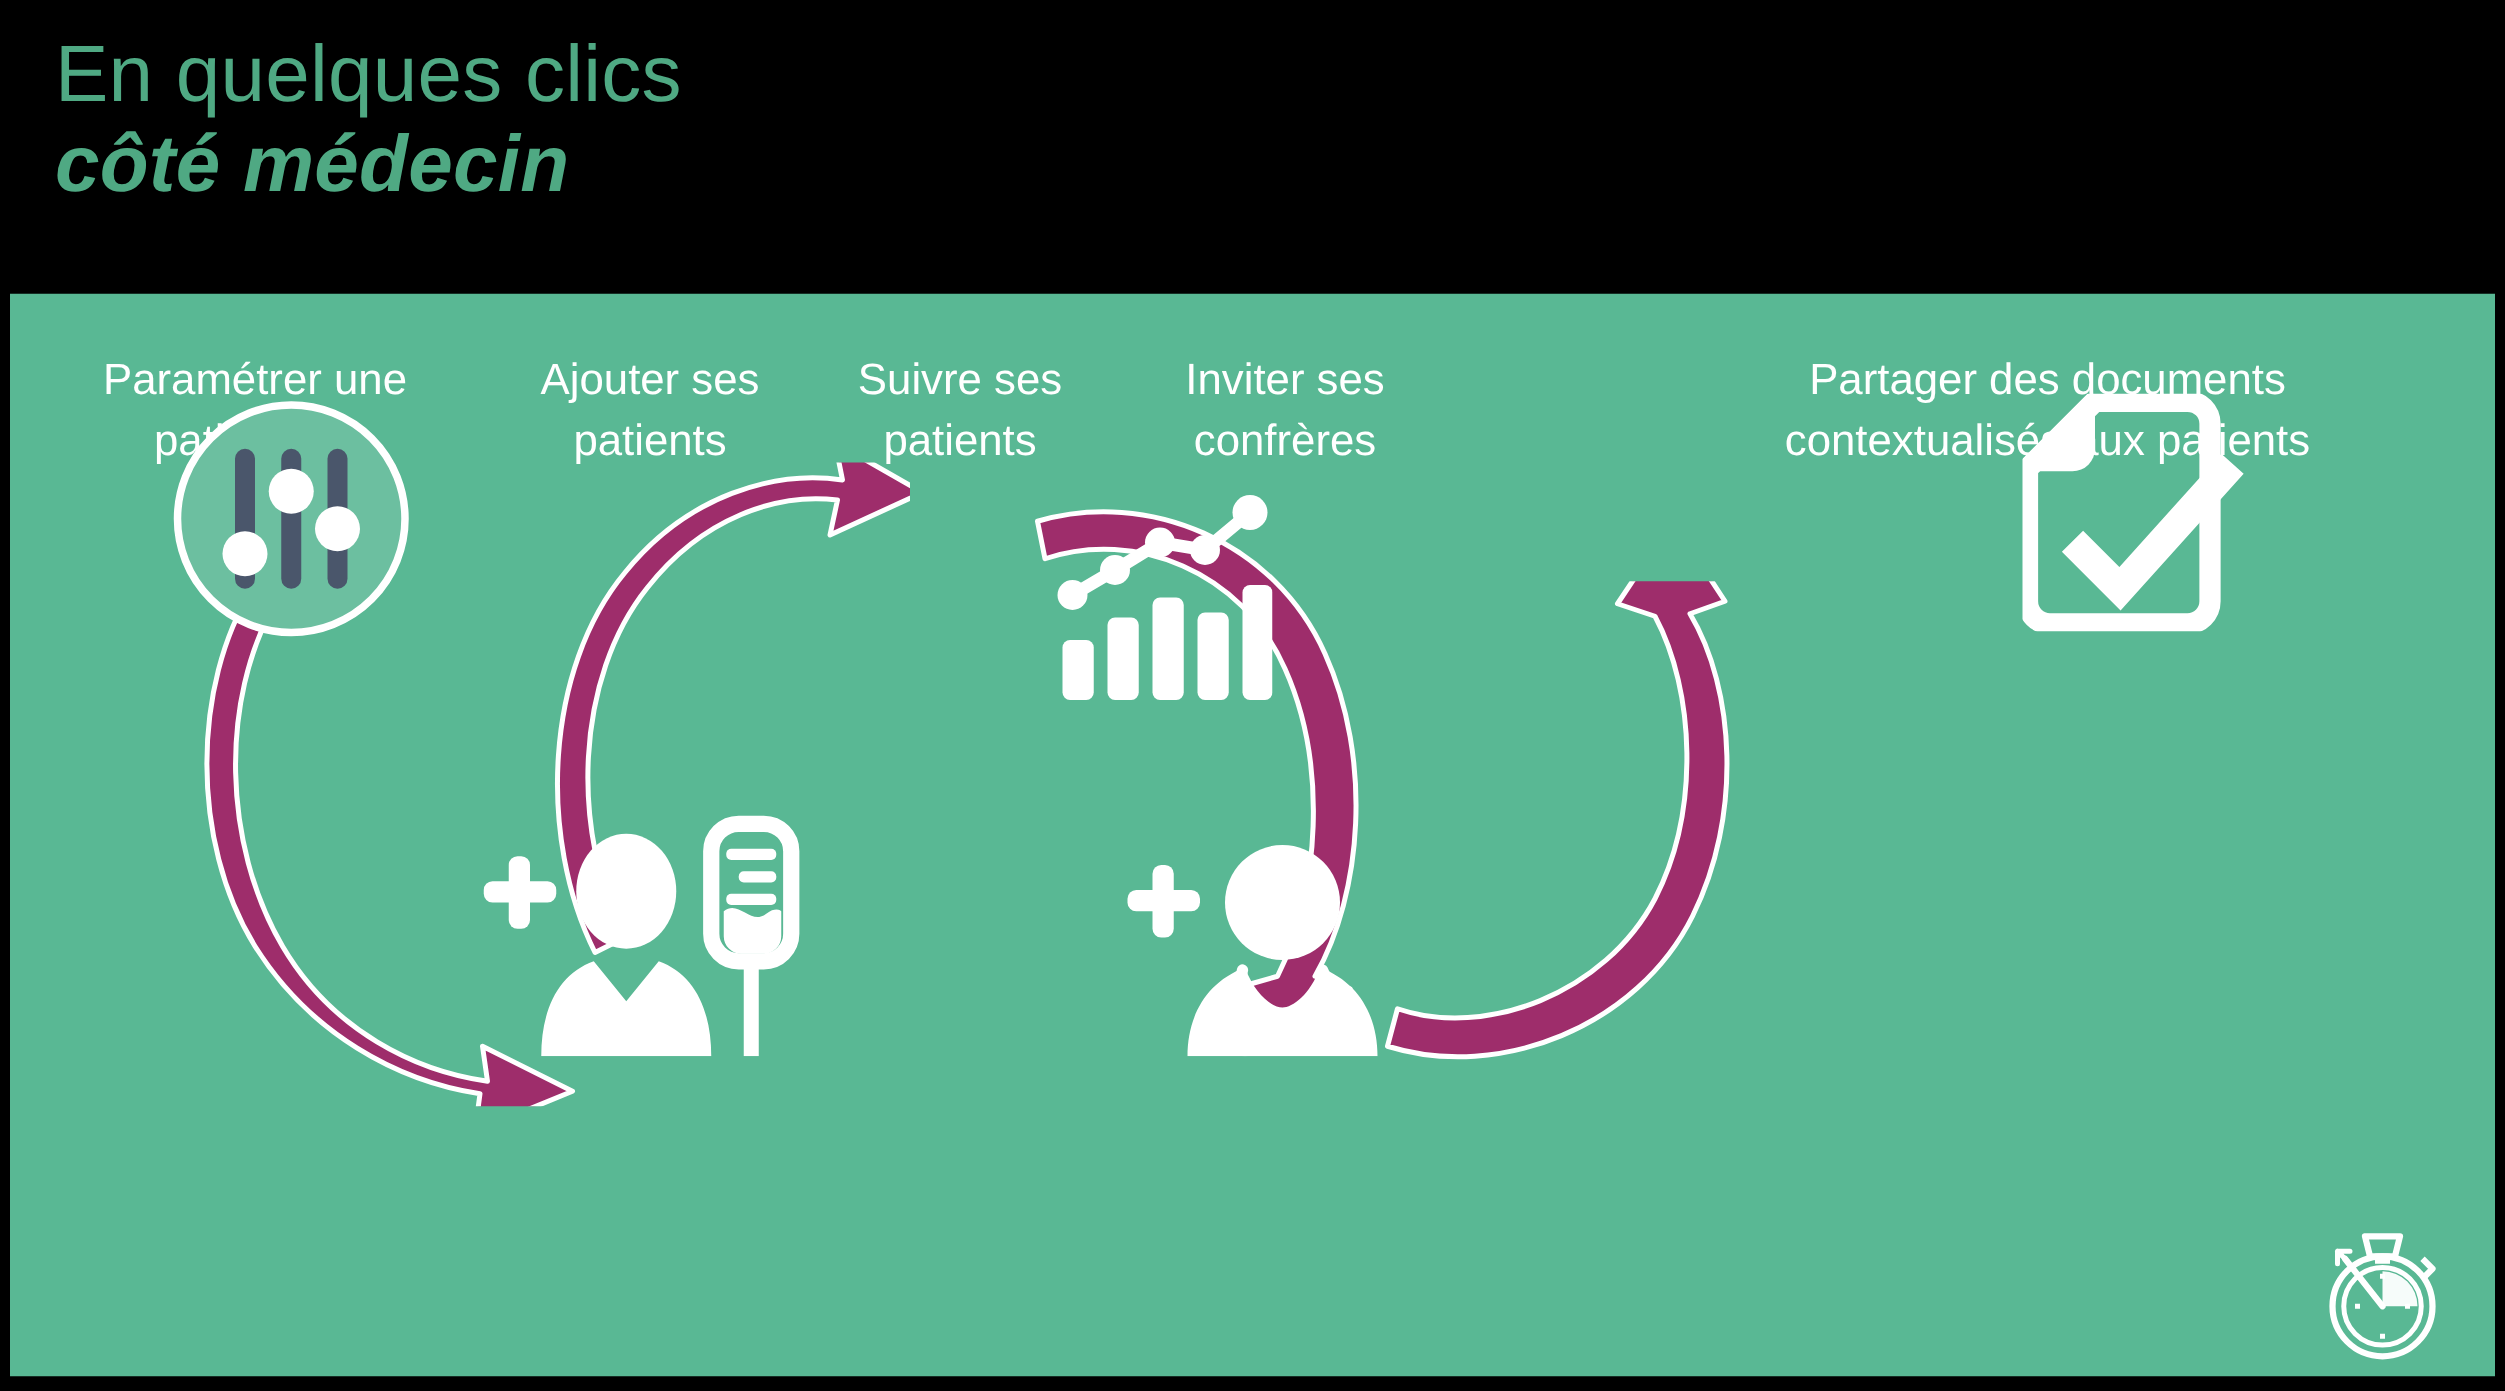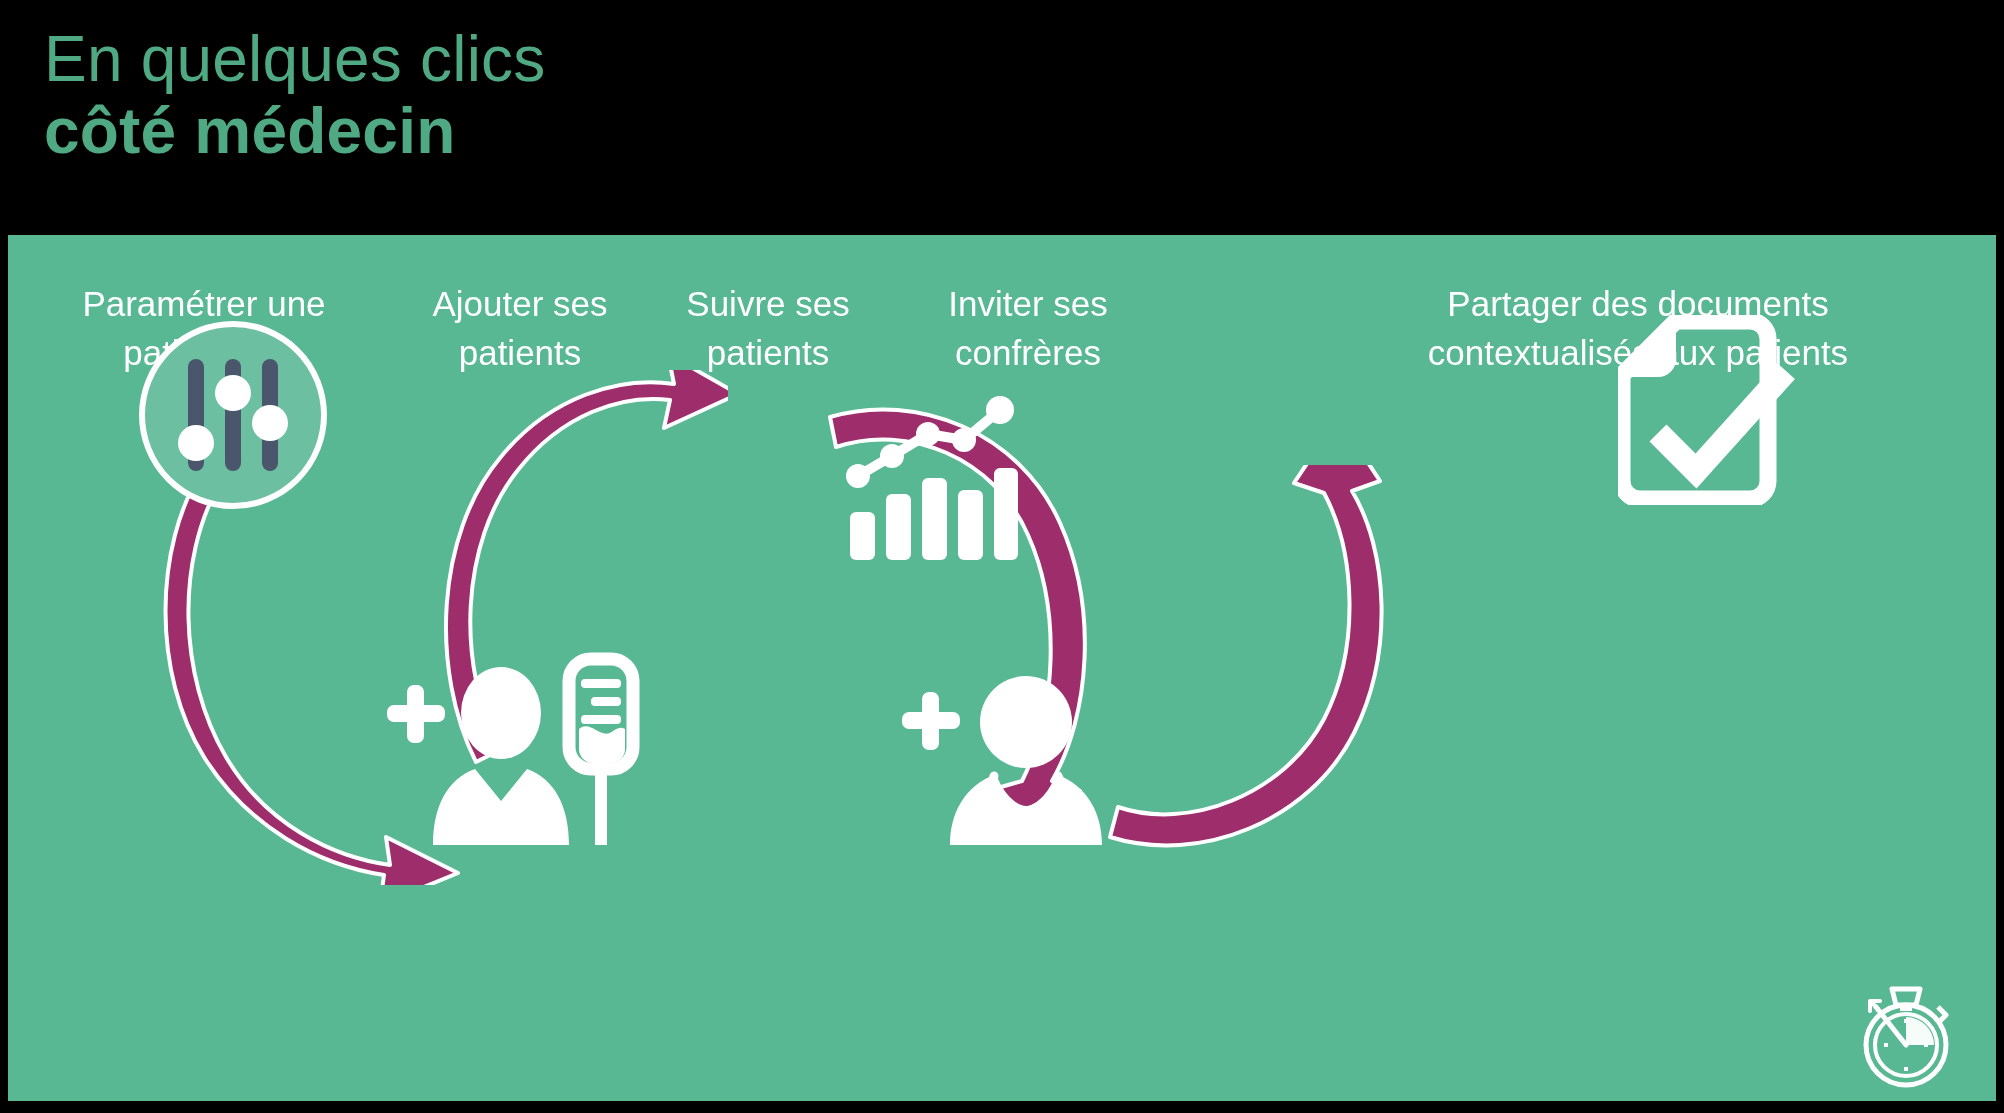--- a/index.html
+++ b/index.html
@@ -5,21 +5,21 @@
   html,body{margin:0;padding:0;background:#000;}
   body{width:2004px;height:1113px;overflow:hidden;font-family:"Liberation Sans",sans-serif;}
 
   .slide{position:relative;width:2004px;height:1113px;background:#000000;}
 
   
   .header{position:absolute;left:0;top:0;width:1788px;height:235px;background:#000000;padding-left:29px;}
   .title-line1{position:absolute;left:44px;top:22px;font-size:64px;line-height:74px;
     color:#4FA983;font-weight:400;letter-spacing:0.2px;white-space:nowrap;}
   .title-line2{position:absolute;left:44px;top:94px;font-size:64px;line-height:74px;
-    color:#4FA983;font-weight:700;letter-spacing:0.2px;white-space:nowrap;}
+    color:#4FA983;font-weight:700;letter-spacing:0.2px;white-space:nowrap;font-style:italic;}
 
   
   .stage{position:absolute;left:8px;top:235px;width:1988px;height:866px;background:#59B894;
     overflow:hidden;}
 
   
   .label{position:absolute;color:#ffffff;font-size:35px;line-height:49px;text-align:center;
     font-weight:400;}
   .lbl-0{left:46px;  top:44px;  width:300px;}
   .lbl-1{left:392px; top:44px;  width:240px;}

